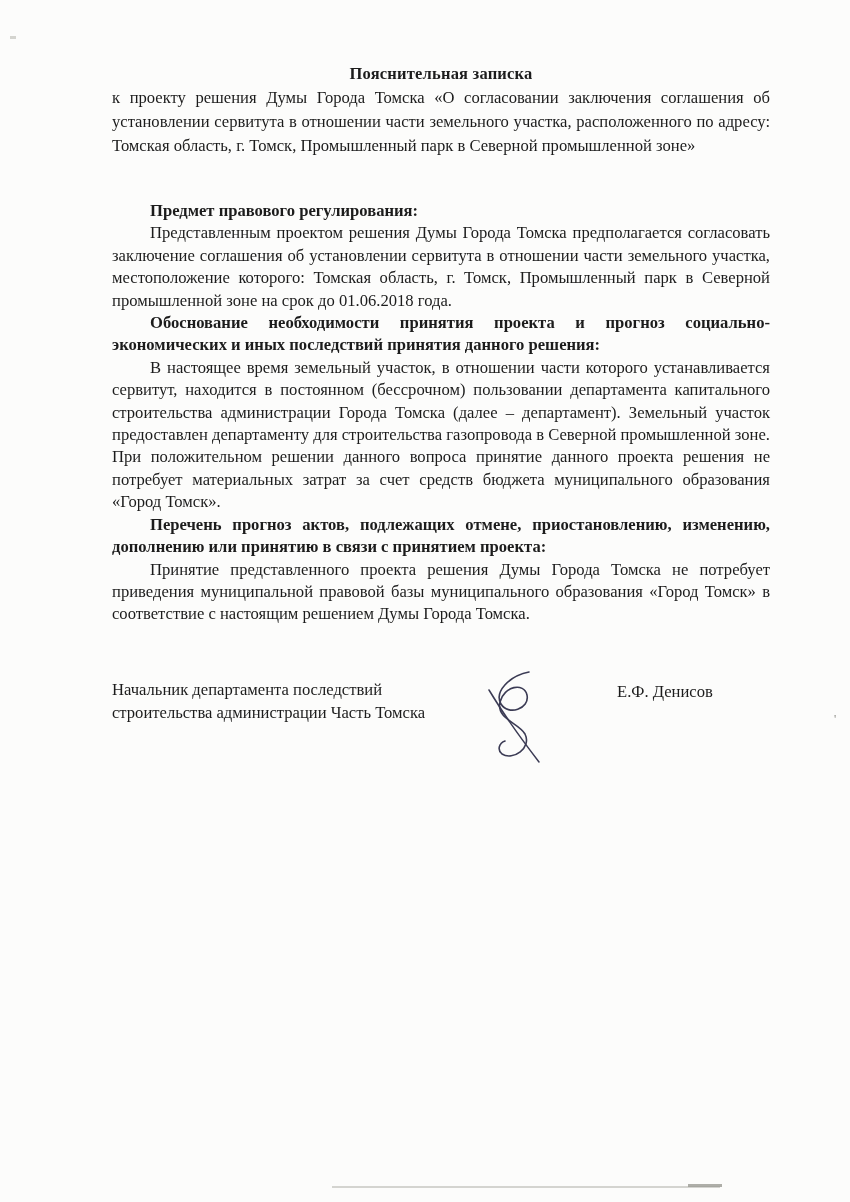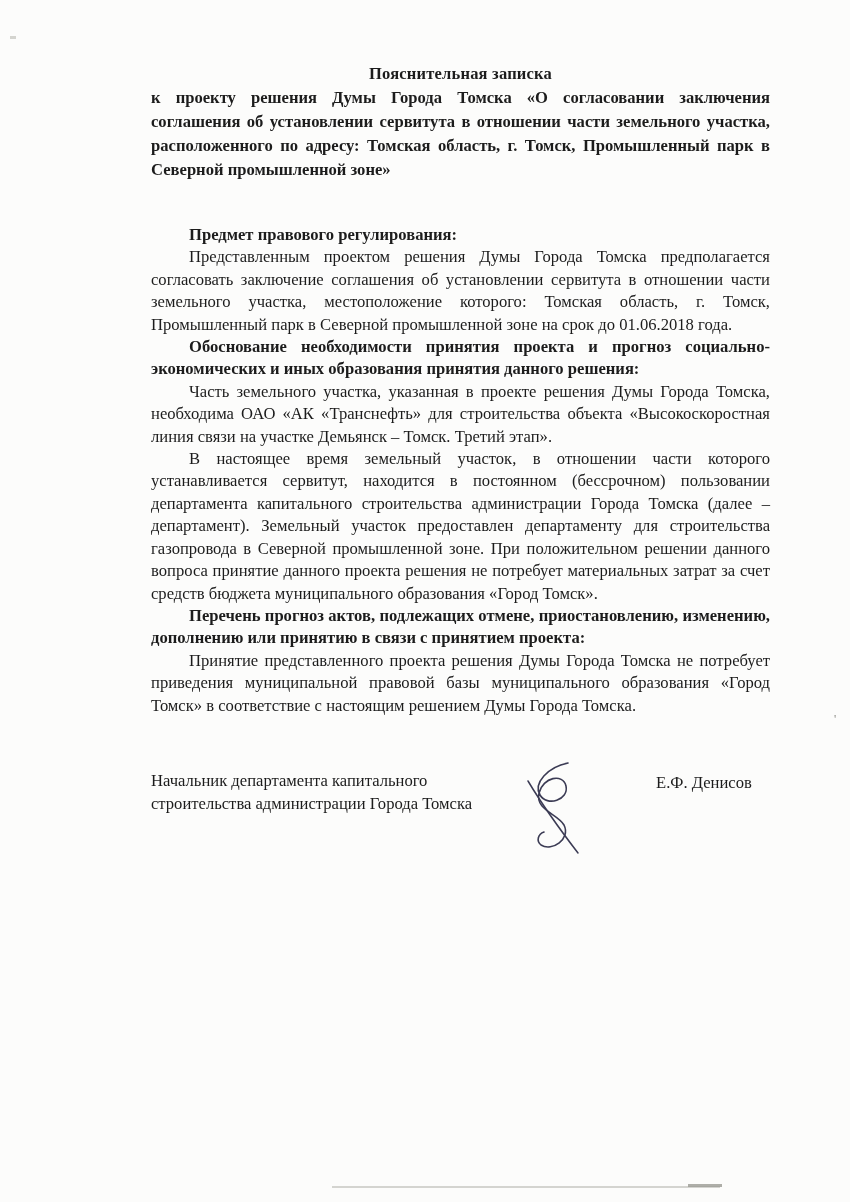--- a/index.html
+++ b/index.html
@@ -10,31 +10,30 @@
     font-family: "Liberation Serif", serif;
     color: #1c1c1c;
     position: relative;
     overflow: hidden;
   }
   .page {
     position: absolute;
     inset: 0;
     padding: 62px 80px 0 112px;
     box-sizing: border-box;
-    margin-left: 39px;
   }
   .doc-title {
     text-align: center;
     font-weight: bold;
     font-size: 16.5px;
     line-height: 24px;
     letter-spacing: 0.2px;
   }
   .doc-subtitle {
-    font-weight: bold;
+    font-weight: normal;
     font-size: 16.6px;
     line-height: 24px;
     text-align: justify;
     margin: 0;
   }
   .section-gap { height: 42px; }
   p.para {
     margin: 0;
     font-size: 16.6px;
     line-height: 22.4px;
@@ -106,30 +105,29 @@
 <div class="page">
 
   <div class="doc-title">Пояснительная записка</div>
 
   <p class="doc-subtitle">к проекту решения Думы Города Томска «О согласовании заключения соглашения об установлении сервитута в отношении части земельного участка, расположенного по адресу: Томская область, г. Томск, Промышленный парк в Северной промышленной зоне»</p>
 
   <div class="section-gap"></div>
 
   <p class="para heading">Предмет правового регулирования:</p>
   <p class="para body">Представленным проектом решения Думы Города Томска предполагается согласовать заключение соглашения об установлении сервитута в отношении части земельного участка, местоположение которого: Томская область, г. Томск, Промышленный парк в Северной промышленной зоне на срок до 01.06.2018 года.</p>
-  <p class="para heading">Обоснование необходимости принятия проекта и прогноз социально-экономических и иных образования принятия данного решения:</p>
-  <p class="para body">Часть земельного участка, указанная в проекте решения Думы Города Томска, необходима ОАО «АК «Транснефть» для строительства объекта «Высокоскоростная линия связи на участке Демьянск – Томск. Третий этап».</p>
+  <p class="para heading">Обоснование необходимости принятия проекта и прогноз социально-экономических и иных последствий принятия данного решения:</p>
   <p class="para body">В настоящее время земельный участок, в отношении части которого устанавливается сервитут, находится в постоянном (бессрочном) пользовании департамента капитального строительства администрации Города Томска (далее – департамент). Земельный участок предоставлен департаменту для строительства газопровода в Северной промышленной зоне. При положительном решении данного вопроса принятие данного проекта решения не потребует материальных затрат за счет средств бюджета муниципального образования «Город Томск».</p>
   <p class="para heading">Перечень прогноз актов, подлежащих отмене, приостановлению, изменению, дополнению или принятию в связи с принятием проекта:</p>
   <p class="para body">Принятие представленного проекта решения Думы Города Томска не потребует приведения муниципальной правовой базы муниципального образования «Город Томск» в соответствие с настоящим решением Думы Города Томска.</p>
 
   <div class="signature-block">
     <div class="signature-left">
-      <div>Начальник департамента капитального</div>
-      <div>строительства администрации Города Томска</div>
+      <div>Начальник департамента последствий</div>
+      <div>строительства администрации Часть Томска</div>
     </div>
 
     <svg class="signature-scrawl" viewBox="0 0 120 110" xmlns="http://www.w3.org/2000/svg">
       <path d="M62,8 C42,12 27,28 34,40 C41,52 63,45 60,31 C57,18 37,22 33,38 C29,55 52,59 58,70 C65,84 46,97 35,90 C30,86 32,79 38,77" fill="none" stroke="#3b3b54" stroke-width="1.6" stroke-linecap="round"></path>
       <path d="M22,26 C34,46 52,72 72,98" fill="none" stroke="#3b3b54" stroke-width="1.5" stroke-linecap="round"></path>
     </svg>
 
     <div class="signature-name">Е.Ф. Денисов</div>
   </div>
 

